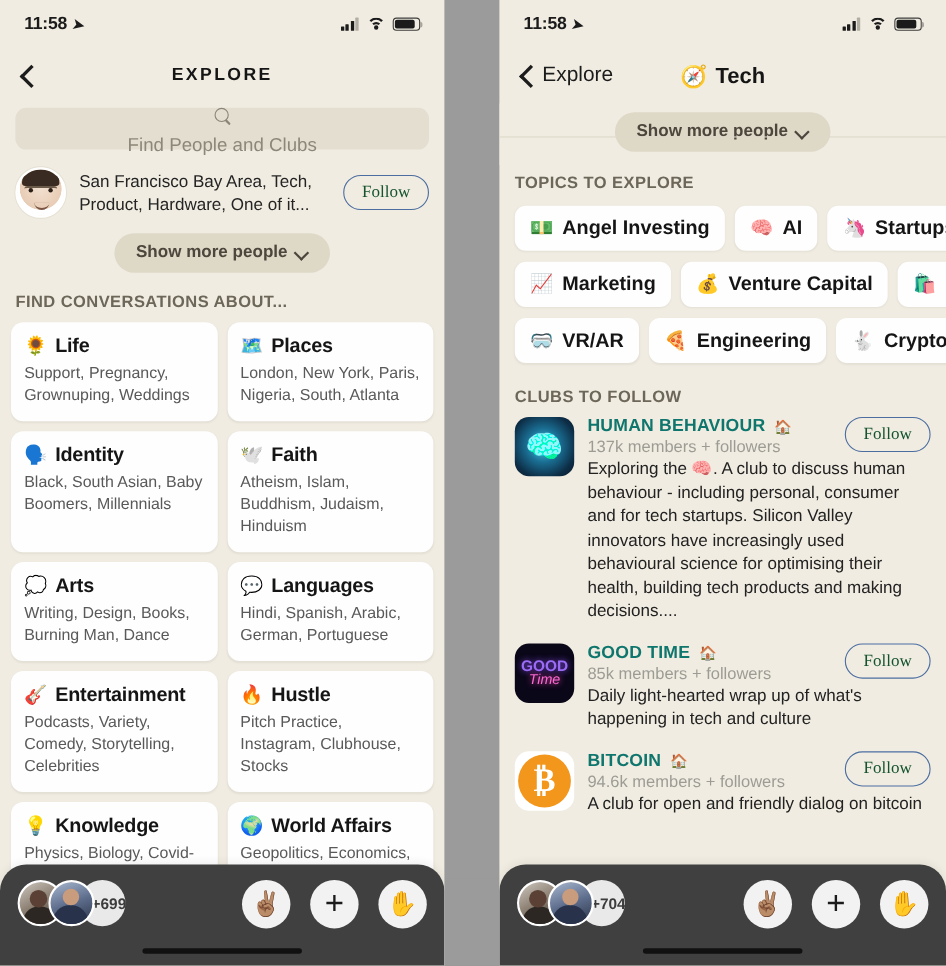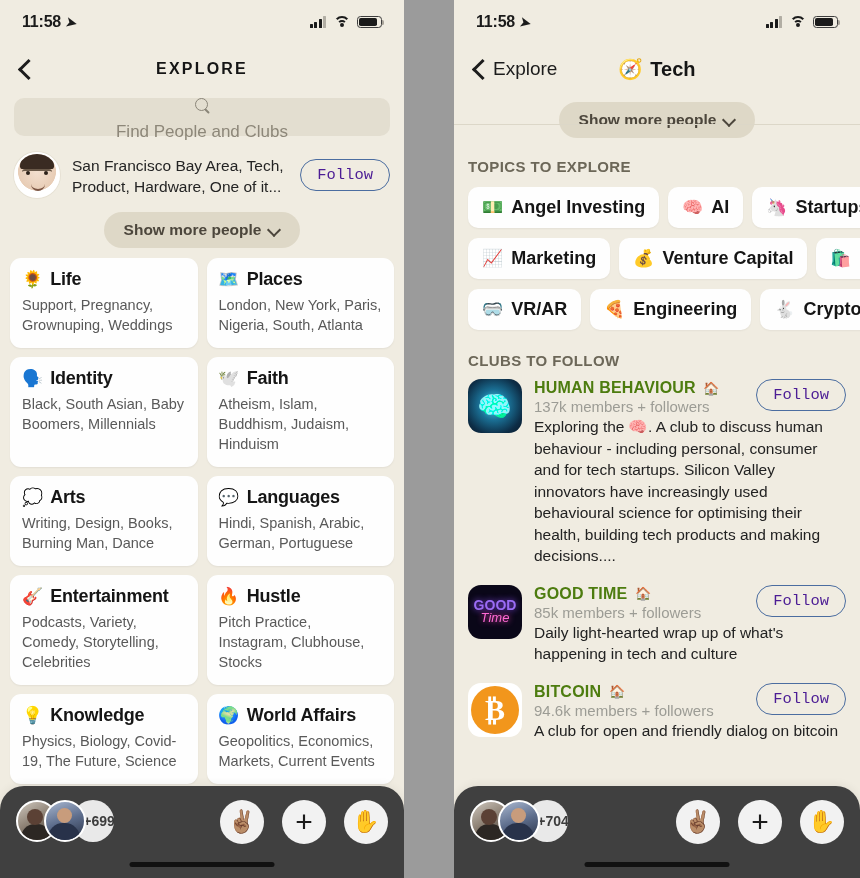--- a/index.html
+++ b/index.html
@@ -146,23 +146,23 @@
   .avatar-person .eyes::after { right:0; }
   .avatar-person .mouth {
     position:absolute; left:15px; top:30px; width:14px; height:7px;
     border-bottom:2px solid #7a5544; border-radius: 0 0 10px 10px;
   }
   .person-text {
     flex:1; font-size: 15.5px; line-height: 21px; color: #242424; padding-top: 2px;
     max-width: 228px;
   }
   .follow-btn {
-    flex:none; border: 1.6px solid #4b6da0; color:#4c1d95; background: transparent;
+    flex:none; border: 1.6px solid #4b6da0; color:#14532d; background: transparent;
     border-radius: 20px; padding: 6px 16px; font-size: 15.5px;
-    font-family: Liberation Mono, monospace; cursor:pointer;
+    font-family: Liberation Serif, serif; cursor:pointer;
   }
 
   .showmore-wrap { display:flex; justify-content:center; padding: 14px 0 10px; }
   .showmore {
     background:#ded8c7; border:none; border-radius: 20px; padding: 9px 20px;
     font-size: 15.5px; font-weight:bold; color:#4c463c; cursor:pointer;
     display:flex; align-items:center; gap:8px;
     font-family:"Liberation Sans", sans-serif;
   }
   .chev-d { width:11px; height:11px; position:relative; display:inline-block;}
@@ -205,21 +205,21 @@
     display:flex; align-items:center; gap:8px; flex:none;
     box-shadow: 0 1px 2px rgba(0,0,0,0.05); cursor:pointer;
   }
   .chip .ce { font-size: 17px; }
 
   .club-row { display:flex; gap:12px; padding: 0 14px 18px; align-items: flex-start; }
   .club-icon { width: 54px; height: 54px; border-radius: 13px; flex:none; position:relative; overflow:hidden;}
   .club-body { flex:1; min-width:0; }
   .club-head { display:flex; align-items:center; gap: 8px; }
   .club-name {
-    font-size: 16px; font-weight: bold; color:#4d7c0f; letter-spacing: 0.2px;
+    font-size: 16px; font-weight: bold; color:#0f766e; letter-spacing: 0.2px;
   }
   .house { font-size: 13px; color:#2fa84f; }
   .club-members { font-size: 15px; color:#9c9c95; margin-top: 1px; }
   .club-desc { font-size: 15.5px; line-height: 21.5px; color:#222; margin-top: 1px; }
   .club-head-row { display:flex; align-items:flex-start; justify-content:space-between; gap:10px; }
 
   
   .ic-brain { background: radial-gradient(circle at 48% 48%, #49d4f0 0%, #1a6f94 38%, #0d2d46 75%, #081a2b 100%); }
   .ic-brain::after { content:"🧠"; position:absolute; left:50%; top:50%; transform:translate(-50%,-50%); font-size:28px; filter: hue-rotate(160deg) brightness(1.5) saturate(2); opacity:.92;}
   .ic-good { background:#0a0718; display:flex; align-items:center; justify-content:center; flex-direction:column; }
@@ -325,20 +325,21 @@
         <button class="follow-btn">Follow</button>
       </div>
 
       <div class="showmore-wrap">
         <button class="showmore">
           <span>Show more people</span>
           <span class="chev-d"></span>
         </button>
       </div>
 
+      <div class="section-title">FIND CONVERSATIONS ABOUT...</div>
 
       <div class="card-grid">
         <div class="topic-card">
           <div class="tc-head">
               <span class="tc-emoji">🌻</span>
               <span class="tc-title">Life</span>
             </div>
           <div class="tc-sub">Support, Pregnancy, Grownuping, Weddings</div>
         </div>
         <div class="topic-card">

